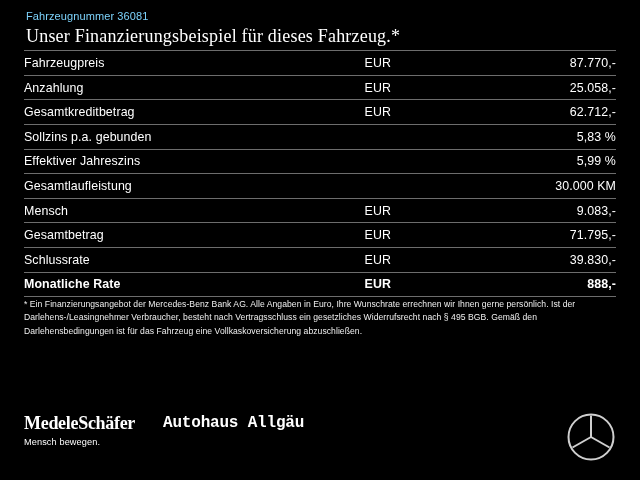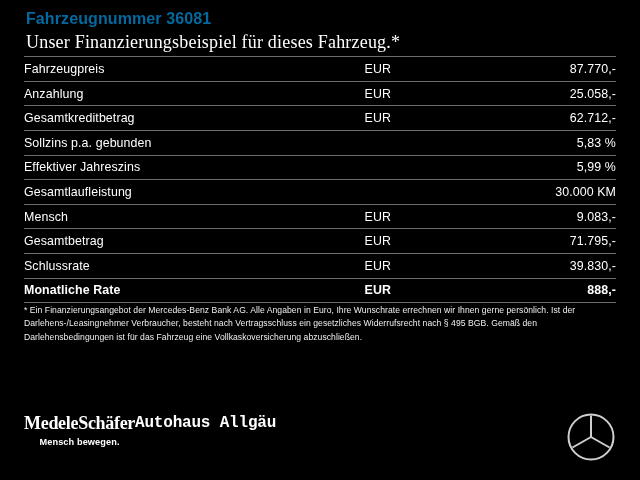--- a/index.html
+++ b/index.html
@@ -16,24 +16,24 @@
   }
   .page {
     position: relative;
     width: 640px;
     height: 480px;
     background: #000000;
     box-sizing: border-box;
     padding: 8px 24px 0 24px;
   }
   .vehicle-number {
-    font-size: 16px;
-    font-weight: bold;
+    font-size: 11px;
+    font-weight: normal;
     letter-spacing: 0.1px;
-    color: #0369a1;
+    color: #7dd3fc;
     margin: 2px 0 4px 2px;
   }
   .headline {
     font-family: "Liberation Serif", serif;
     font-size: 18px;
     font-weight: normal;
     letter-spacing: 0.2px;
     color: #ffffff;
     margin: 0 0 4px 2px;
     line-height: 1.12;
@@ -95,33 +95,33 @@
     right: 24px;
     bottom: 18px;
     height: 48px;
   }
   .brand-left {
     position: absolute;
     left: 0;
     top: 0;
     display: flex;
     align-items: flex-start;
-    text-align: center;
+    gap: 28px;
   }
   .dealer1-name {
     font-family: "Liberation Serif", serif;
     font-size: 18px;
     font-weight: bold;
     letter-spacing: -0.3px;
     color: #ffffff;
     line-height: 1.05;
   }
   .dealer1-tag {
     font-size: 9.2px;
-    font-weight: bold;
+    font-weight: normal;
     color: #ffffff;
     margin-top: 4px;
     letter-spacing: 0.1px;
   }
   .dealer2-name {
     font-family: Liberation Mono, monospace;
     font-size: 16px;
     font-weight: bold;
     letter-spacing: -0.2px;
     color: #ffffff;

